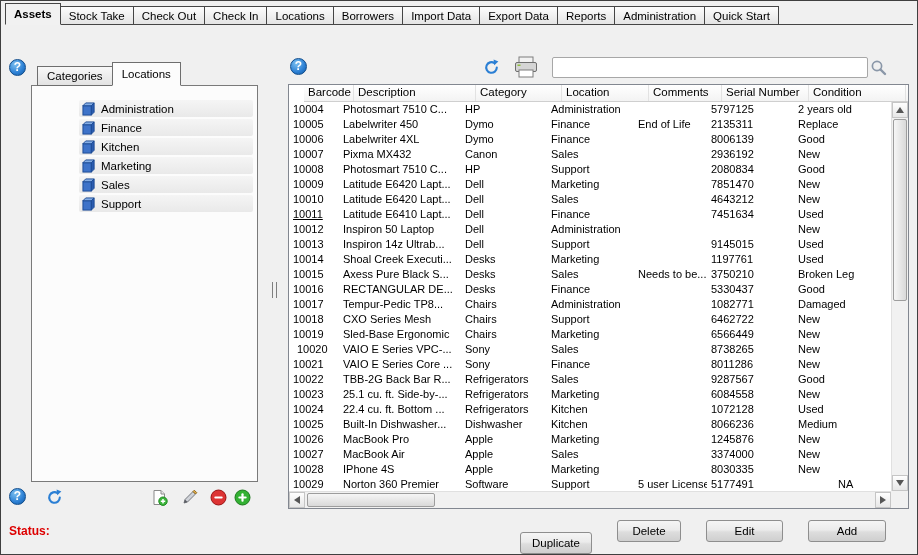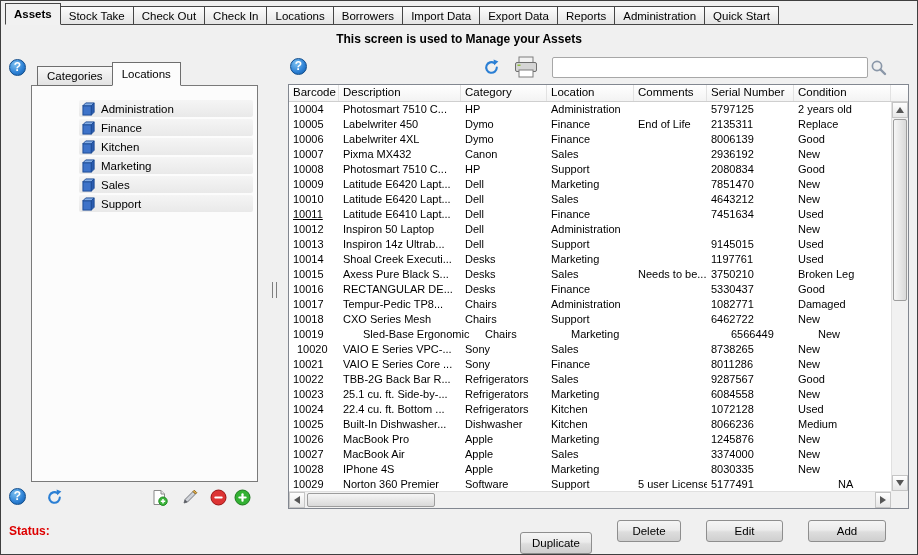--- a/index.html
+++ b/index.html
@@ -42,21 +42,21 @@
   .rowbg{position:absolute;left:47px;right:4px;top:1px;bottom:1px;background:linear-gradient(#f5f5f5,#e9e9e9);border-radius:2px;}
 
   .splitter{position:absolute;left:271px;top:281px;width:5px;height:16px;border-left:1px solid #7f7f7f;border-right:1px solid #7f7f7f;cursor:col-resize;}
 
   
   .search{position:absolute;left:551px;top:56px;width:316px;height:21px;border:1px solid #a7a7a7;border-radius:2px;
     padding:0 6px;font-size:12px;font-family:"Liberation Sans", sans-serif;background:#fff;}
 
   
   .table{position:absolute;left:287px;top:83px;width:621px;height:425px;background:#fff;border:1px solid #828790;}
-  .thead{display:flex;height:17px;background:linear-gradient(#ffffff,#f3f3f3);border-bottom:1px solid #cfcfcf;}
+  .thead{display:flex;height:17px;background:linear-gradient(#ffffff,#f3f3f3);border-bottom:1px solid #cfcfcf;margin-left:15px;}
   .hcell{flex:none;padding:1px 0 0 4px;font-size:11.5px;border-right:1px solid #e2e2e2;overflow:hidden;white-space:nowrap;cursor:default;}
   .hcell.hfill{flex:1;border-right:none;}
   .tbody{position:absolute;left:0;top:17px;right:17px;bottom:17px;overflow:hidden;}
   .trow{display:flex;height:15px;line-height:15px;}
   .tcell{flex:none;padding-left:4px;font-size:11px;overflow:hidden;white-space:nowrap;}
 
   
   .vscroll{position:absolute;top:17px;right:0;bottom:17px;width:17px;background:#f1f1f1;display:flex;flex-direction:column;border-left:1px solid #e0e0e0;}
   .hscroll{position:absolute;left:0;right:17px;bottom:0;height:17px;background:#f1f1f1;display:flex;border-top:1px solid #e0e0e0;}
   .sbtn{flex:none;width:16px;height:16px;background:linear-gradient(#fefefe,#e7e7e7);border:1px solid #c5c5c5;
@@ -90,21 +90,20 @@
       <div class="tab">Check In</div>
       <div class="tab">Locations</div>
       <div class="tab">Borrowers</div>
       <div class="tab">Import Data</div>
       <div class="tab">Export Data</div>
       <div class="tab">Reports</div>
       <div class="tab">Administration</div>
       <div class="tab">Quick Start</div>
     </div>
 
-  <div class="subtitle">This screen is used to Manage your Assets</div>
 
   <div class="help" style="left:8px;top:58px;">?</div>
   <div class="left-tabs">
       <div class="subtab">Categories</div>
       <div class="subtab active">Locations</div>
     </div>
 
   <div class="treebox">
     <div>
         <div class="tree-row child">
@@ -352,21 +351,21 @@
           <div class="tcell" style="width: 50px;">10018</div>
           <div class="tcell" style="width: 122px;">CXO Series Mesh</div>
           <div class="tcell" style="width: 86px;">Chairs</div>
           <div class="tcell" style="width: 87px;">Support</div>
           <div class="tcell" style="width: 73px;"></div>
           <div class="tcell" style="width: 87px;">6462722</div>
           <div class="tcell" style="width: 97px;">New</div>
         </div>
         <div class="trow">
           <div class="tcell" style="width: 50px;">10019</div>
-          <div class="tcell" style="width: 122px; margin-left: 20px;">Sled-Base Ergonomic</div>
+          <div class="tcell" style="width: 122px;">Sled-Base Ergonomic</div>
           <div class="tcell" style="width: 86px;">Chairs</div>
           <div class="tcell" style="width: 87px;">Marketing</div>
           <div class="tcell" style="width: 73px;"></div>
           <div class="tcell" style="width: 87px;">6566449</div>
           <div class="tcell" style="width: 97px;">New</div>
         </div>
         <div class="trow">
           <div class="tcell" style="width: 50px; padding-left: 8px;">10020</div>
           <div class="tcell" style="width: 122px;">VAIO E Series VPC-...</div>
           <div class="tcell" style="width: 86px;">Sony</div>

